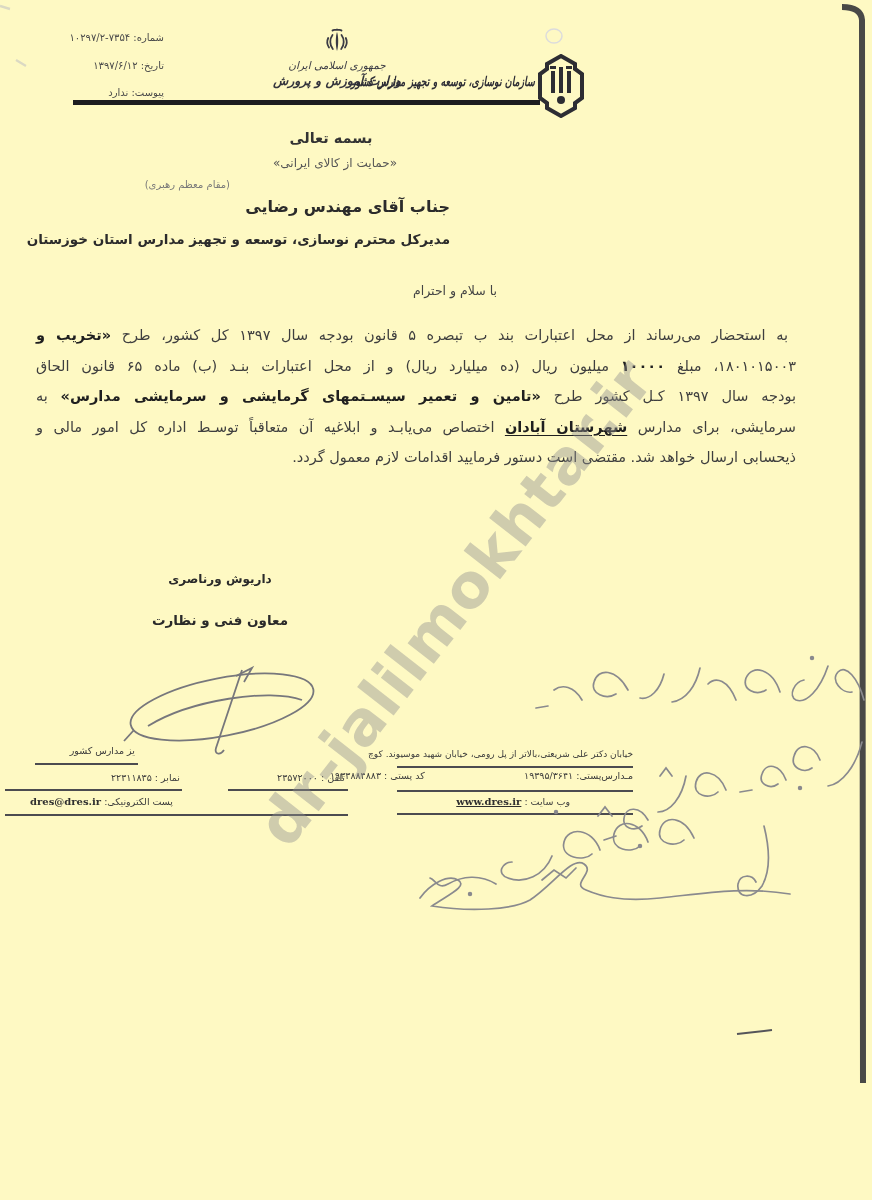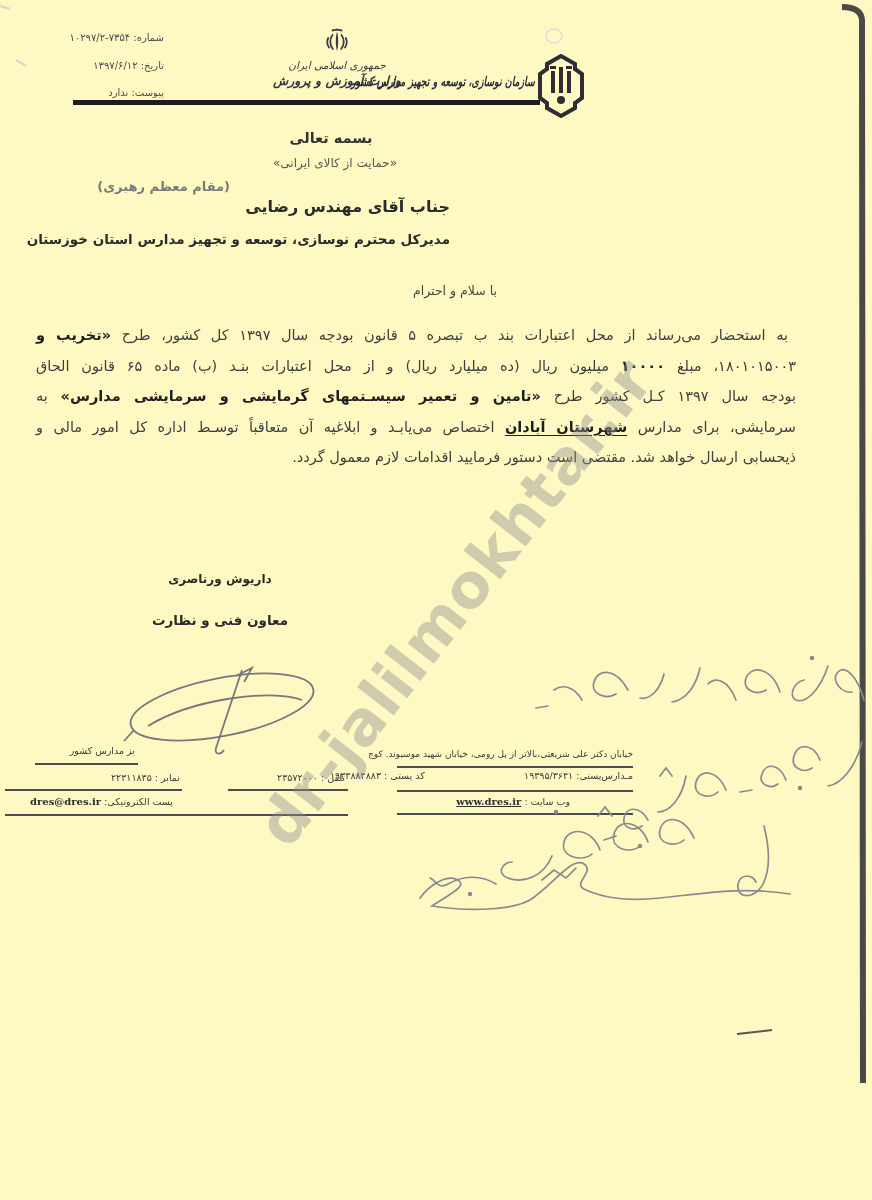--- a/index.html
+++ b/index.html
@@ -20,21 +20,21 @@
   
   .orgname{
     right:337px;top:74px;white-space:nowrap;direction:rtl;
     font-family:"DejaVu Serif",serif;font-style:italic;font-weight:700;
     font-size:13px;color:#2e2e36;transform:scaleX(.72);transform-origin:right center;
   }
   .rule{left:73px;top:100px;width:467px;height:5px;background:#1d1d20;}
   
   .basmala{left:256px;top:130px;width:150px;text-align:center;font-weight:700;font-size:14.5px;color:#333;}
   .slogan{left:235px;top:156px;width:200px;text-align:center;font-size:12px;color:#565656;}
-  .slogan-src{right:642px;top:179px;font-size:13px;color:#7a7a7a;font-weight:bold;}
+  .slogan-src{right:642px;top:179px;font-size:10px;color:#7a7a7a;}
   
   .rcp-name{right:422px;top:197px;font-weight:700;font-size:16px;color:#2b2b2b;white-space:nowrap;}
   .rcp-title{right:422px;top:231px;font-weight:700;font-size:13.5px;color:#2b2b2b;white-space:nowrap;}
   .salutation{right:375px;top:283px;font-size:12.5px;color:#444;white-space:nowrap;}
   
   .body-par{left:36px;top:320px;width:760px;direction:rtl;font-size:14.5px;color:#3e3e3e;}
   .body-line{line-height:30.6px;text-align:justify;text-align-last:justify;white-space:normal;}
   .body-line.first{padding-right:8px;}
   .body-line.last{text-align:right;text-align-last:right;}
   .body-line .b{font-weight:700;color:#1f1f1f;}

